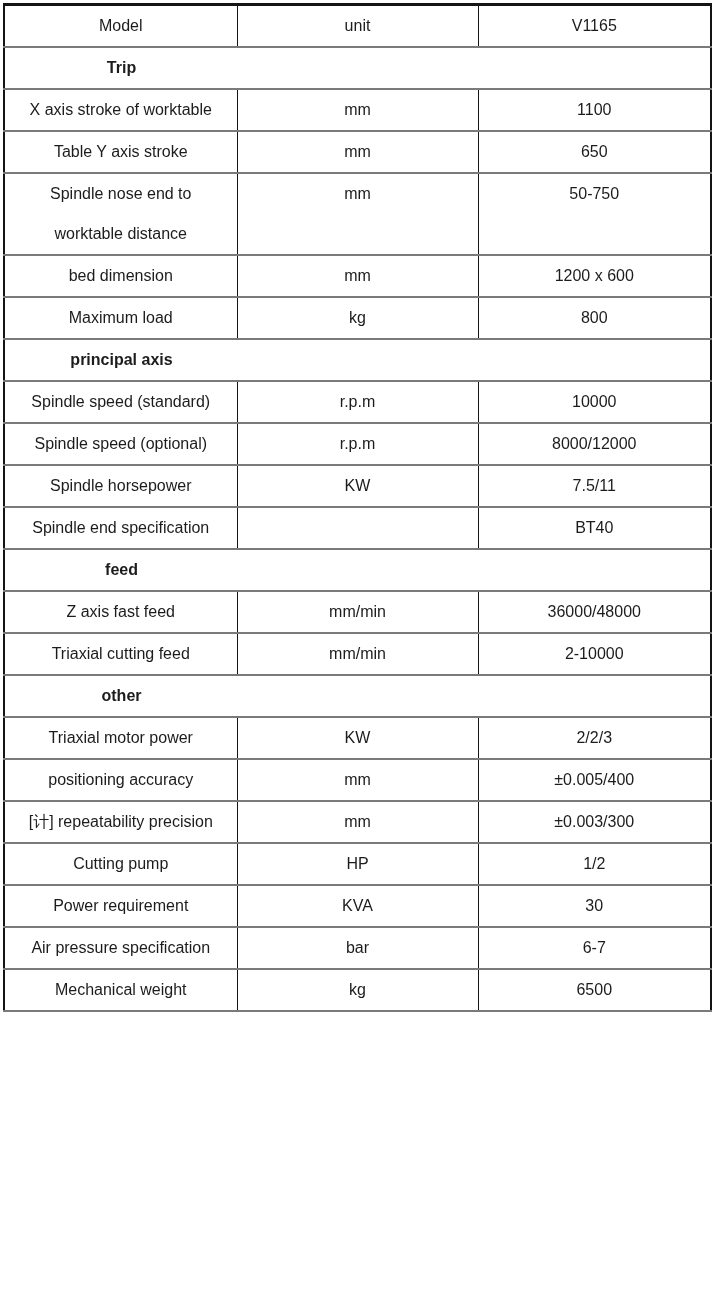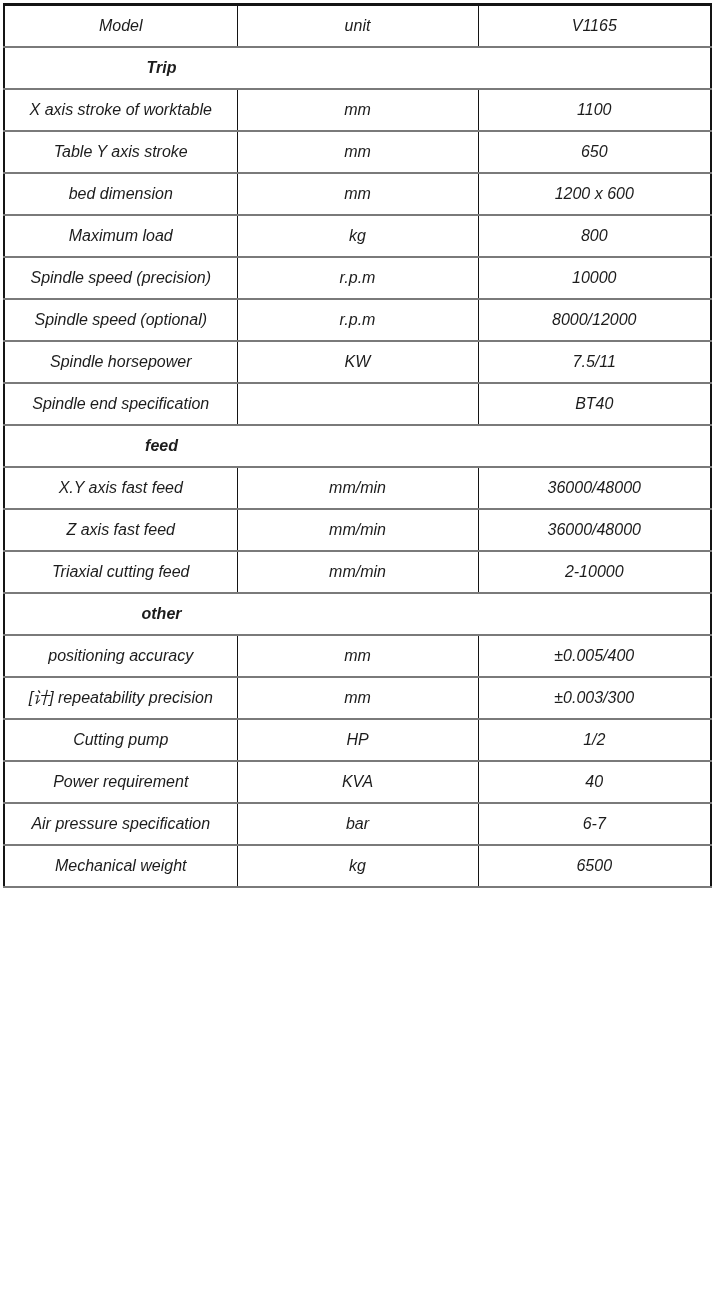--- a/index.html
+++ b/index.html
@@ -8,21 +8,20 @@
     background: #ffffff;
     width: 714px;
     height: 1293px;
     font-family: "Liberation Sans", "DejaVu Sans", sans-serif;
     color: #1c1c1c;
   }
   .page {
     width: 714px;
     height: 1104px;
     overflow: hidden;
-    font-style: italic;
   }
   table.spec {
     border-collapse: collapse;
     table-layout: fixed;
     width: 708px;
     margin: 3px 0 0 3px;
     border-left: 2px solid #141414;
     border-right: 2px solid #141414;
     border-bottom: 2px solid #7a7a7a;
   }
@@ -46,21 +45,20 @@
     vertical-align: top;
   }
   .cell-line {
     display: block;
     height: 40px;
     line-height: 40px;
     white-space: nowrap;
   }
   tr.section-row td {
     text-align: left;
-    padding-left: 40px;
   }
   .section-label {
     display: block;
     width: 233px;
     text-align: center;
     font-weight: 700;
     font-size: 16px;
   }
 </style>
 </head>
@@ -87,32 +85,49 @@
         <tr>
           <td><span>X axis stroke of worktable</span></td>
           <td><span>mm</span></td>
           <td><span>1100</span></td>
         </tr>
         <tr>
           <td><span>Table Y axis stroke</span></td>
           <td><span>mm</span></td>
           <td><span>650</span></td>
         </tr>
+        <tr class="tall">
+          <td>
+            <div class="cell-line">Spindle nose end to</div>
+            <div class="cell-line">worktable distance</div>
+          </td>
+          <td>
+            <div class="cell-line">mm</div>
+          </td>
+          <td>
+            <div class="cell-line">50-750</div>
+          </td>
+        </tr>
         <tr>
           <td><span>bed dimension</span></td>
           <td><span>mm</span></td>
           <td><span>1200 x 600</span></td>
         </tr>
         <tr>
           <td><span>Maximum load</span></td>
           <td><span>kg</span></td>
           <td><span>800</span></td>
         </tr>
-        <tr>
-          <td><span>Spindle speed (precision)</span></td>
+        <tr class="section-row">
+          <td colspan="3">
+            <span class="section-label">principal axis</span>
+          </td>
+        </tr>
+        <tr>
+          <td><span>Spindle speed (standard)</span></td>
           <td><span>r.p.m</span></td>
           <td><span>10000</span></td>
         </tr>
         <tr>
           <td><span>Spindle speed (optional)</span></td>
           <td><span>r.p.m</span></td>
           <td><span>8000/12000</span></td>
         </tr>
         <tr>
           <td><span>Spindle horsepower</span></td>
@@ -123,58 +138,58 @@
           <td><span>Spindle end specification</span></td>
           <td><span></span></td>
           <td><span>BT40</span></td>
         </tr>
         <tr class="section-row">
           <td colspan="3">
             <span class="section-label">feed</span>
           </td>
         </tr>
         <tr>
-          <td><span>X.Y axis fast feed</span></td>
-          <td><span>mm/min</span></td>
-          <td><span>36000/48000</span></td>
-        </tr>
-        <tr>
           <td><span>Z axis fast feed</span></td>
           <td><span>mm/min</span></td>
           <td><span>36000/48000</span></td>
         </tr>
         <tr>
           <td><span>Triaxial cutting feed</span></td>
           <td><span>mm/min</span></td>
           <td><span>2-10000</span></td>
         </tr>
         <tr class="section-row">
           <td colspan="3">
             <span class="section-label">other</span>
           </td>
         </tr>
         <tr>
+          <td><span>Triaxial motor power</span></td>
+          <td><span>KW</span></td>
+          <td><span>2/2/3</span></td>
+        </tr>
+        <tr>
           <td><span>positioning accuracy</span></td>
           <td><span>mm</span></td>
           <td><span>±0.005/400</span></td>
         </tr>
         <tr>
           <td><span>[计] repeatability precision</span></td>
           <td><span>mm</span></td>
           <td><span>±0.003/300</span></td>
         </tr>
         <tr>
           <td><span>Cutting pump</span></td>
           <td><span>HP</span></td>
           <td><span>1/2</span></td>
         </tr>
         <tr>
           <td><span>Power requirement</span></td>
           <td><span>KVA</span></td>
-          <td><span>40</span></td>
+          <td><span>30</span></td>
         </tr>
         <tr>
           <td><span>Air pressure specification</span></td>
           <td><span>bar</span></td>
           <td><span>6-7</span></td>
         </tr>
         <tr>
           <td><span>Mechanical weight</span></td>
           <td><span>kg</span></td>
           <td><span>6500</span></td>

